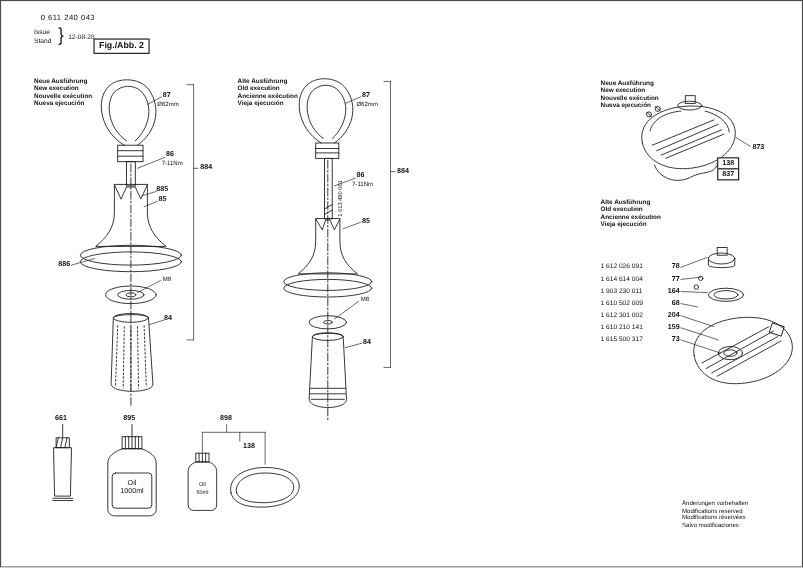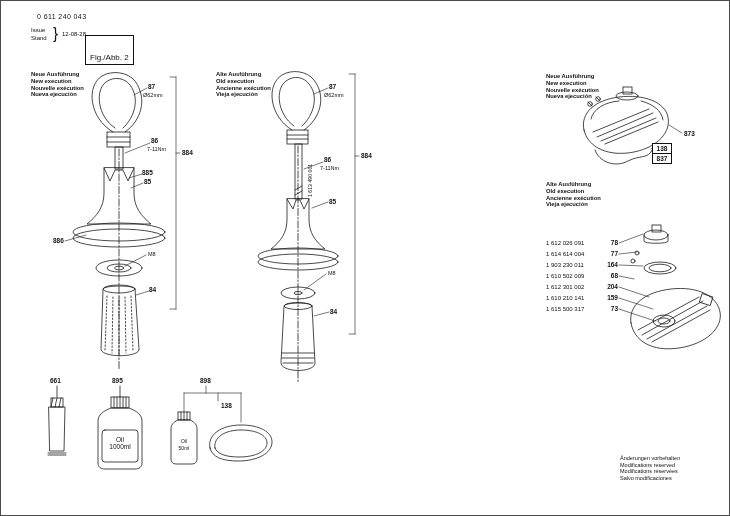--- a/index.html
+++ b/index.html
@@ -7,21 +7,21 @@
   .page {
     position:relative; width:730px; height:516px; background:#fff;
     border:1px solid #4a4a4a; font-family:"Liberation Sans", sans-serif;
     color:#111; overflow:hidden;
   }
   .art { position:absolute; left:0; top:0; }
   .t { position:absolute; white-space:nowrap; color:#111; }
   .docnum { font-size:7px; letter-spacing:0.4px; }
   .tiny { font-size:6px; }
   .brace { font-size:15px; font-weight:normal; transform:scaleY(1.15); }
-  .figbox { border:1px solid #111; padding:17px 4px 2px 4px; font-weight:normal; font-size:8px; }
+  .figbox { border:1px solid #111; padding:1px 4px 2px 4px; font-weight:bold; font-size:8px; }
   .lblblock { position:absolute; font-size:5.8px; line-height:6.8px; font-weight:bold; white-space:nowrap; }
   .callout { font-size:6.5px; font-weight:bold; }
   .anno { font-size:5.5px; }
   .vert { transform:rotate(-90deg); transform-origin:0 0; font-size:5.2px; }
   .numbox { position:absolute; border:1px solid #111; width:20px; height:11px; font-size:6.5px; font-weight:bold; text-align:center; line-height:10px; background:#fff; }
   .plist { position:absolute; left:545px; top:236px; }
   .prow { display:flex; width:72px; height:11px; align-items:center; }
   .pnum { font-size:6px; flex:1; }
   .pid { font-size:6.5px; font-weight:bold; text-align:right; width:18px; }
   .blabel { position:absolute; text-align:center; line-height:7px; }

